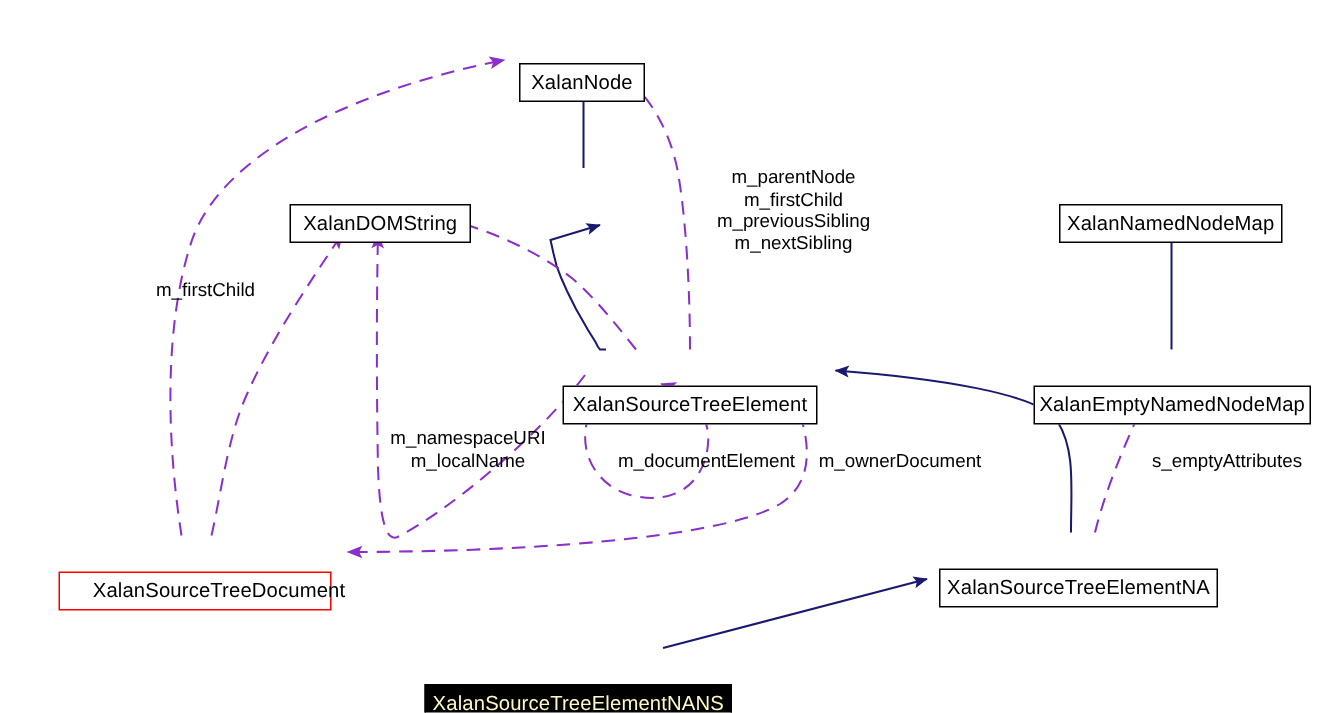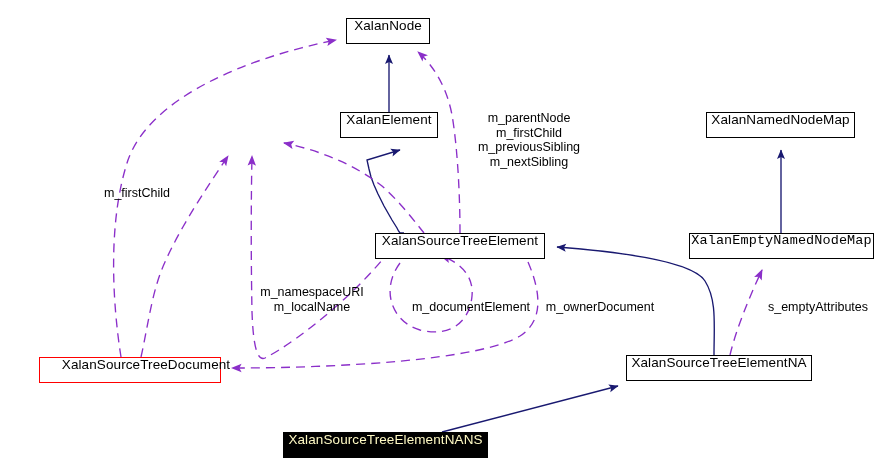--- a/index.html
+++ b/index.html
@@ -7,24 +7,24 @@
   body{
     width:888px;height:475px;position:relative;overflow:hidden;
     font-family:"Liberation Sans","DejaVu Sans",sans-serif;
     -webkit-font-smoothing:antialiased;
   }
   #diagram-canvas{position:absolute;left:0;top:0;width:888px;height:475px;}
   svg#edge-layer{position:absolute;left:0;top:0;width:888px;height:475px;}
 
   .node{
     position:absolute;box-sizing:border-box;
-    display:flex;align-items:flex-start;justify-content:center;
+    display:flex;align-items:center;justify-content:center;
     background:#ffffff;border:1px solid #000000;
     font-size:13.5px;color:#000000;white-space:nowrap;
-    line-height:1;letter-spacing:0.1px;
+    line-height:1;letter-spacing:0.1px;margin-top:24px;
   }
   .node.highlight{border:1px solid #ff0000;}
   .node.current{background:#000000;color:#fef9c3;border:1px solid #000000;}
 
   .edge-label{
     position:absolute;font-size:12.5px;color:#000000;
     white-space:nowrap;line-height:14.5px;text-align:center;
     background:transparent;
   }
 </style>
@@ -73,34 +73,34 @@
       <path d="M528,262 C540,290 545,320 520,336 C480,360 340,368 232,368" marker-end="url(#arrow-assoc)"></path>
 
       <path d="M730,355 C736,330 748,300 762,270" marker-end="url(#arrow-assoc)"></path>
     </g>
   </svg>
 
   <div class="node" style="left:346px;top:18px;width:84px;height:26px;">
     <span>XalanNode</span>
   </div>
 
+  <div class="node" style="left:193px;top:112px;width:121px;height:26px;">
+    <span>XalanDOMString</span>
+  </div>
 
-  <div class="node" style="left:340px;top:112px;width:98px;height:26px;">
-    <span>XalanElement</span>
-  </div>
 
   <div class="node" style="left:706px;top:112px;width:149px;height:26px;">
     <span>XalanNamedNodeMap</span>
   </div>
 
   <div class="node" style="left:375px;top:233px;width:170px;height:26px;">
     <span>XalanSourceTreeElement</span>
   </div>
 
-  <div class="node" style="left:689px;top:233px;width:185px;height:26px;font-family:Liberation Mono, monospace;">
+  <div class="node" style="left:689px;top:233px;width:185px;height:26px;">
     <span>XalanEmptyNamedNodeMap</span>
   </div>
 
   <div class="node highlight" style="left:39px;top:357px;width:182px;height:26px;padding-left:32px;">
     <span>XalanSourceTreeDocument</span>
   </div>
 
   <div class="node" style="left:626px;top:355px;width:186px;height:26px;">
     <span>XalanSourceTreeElementNA</span>
   </div>

